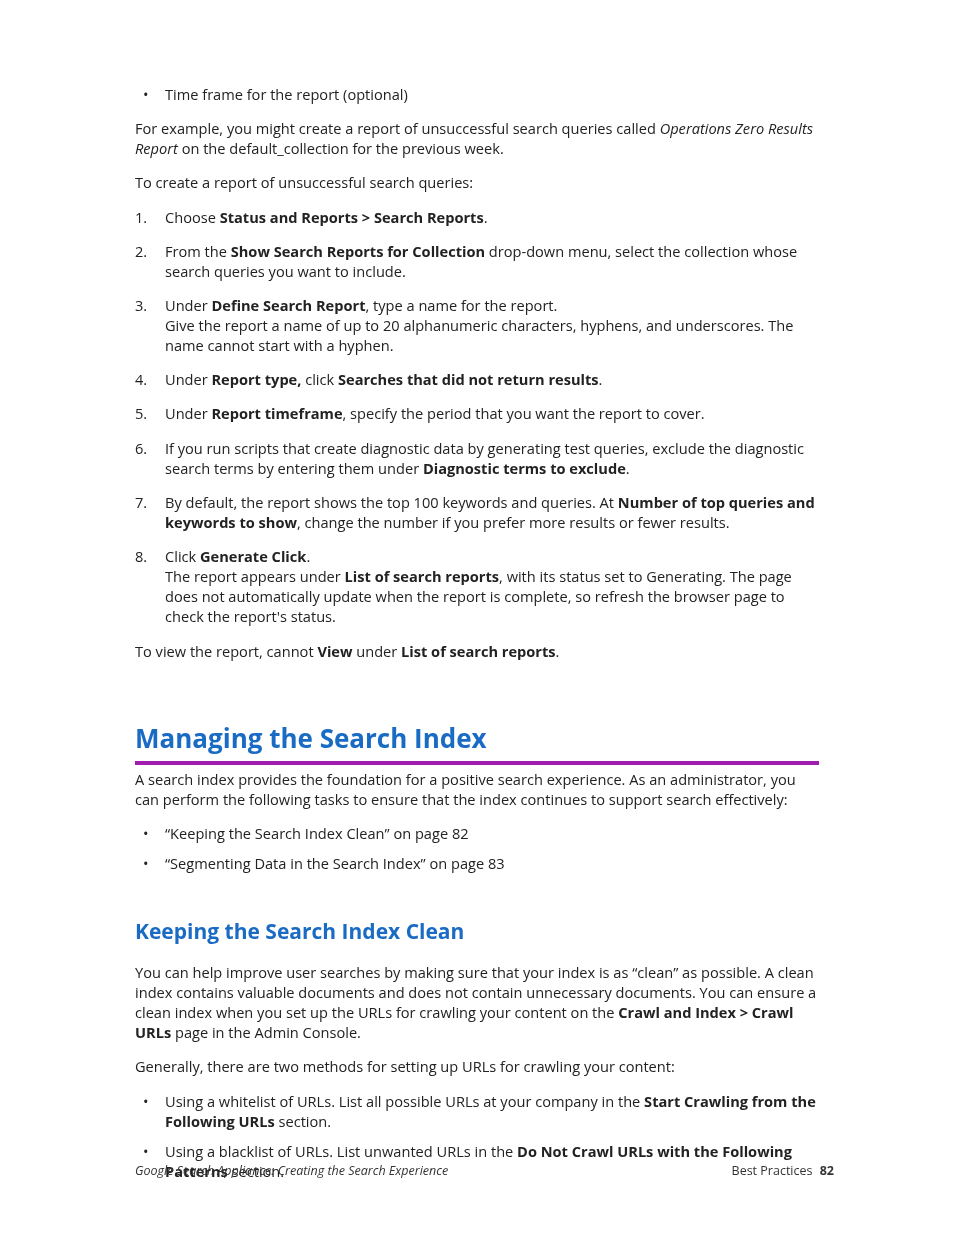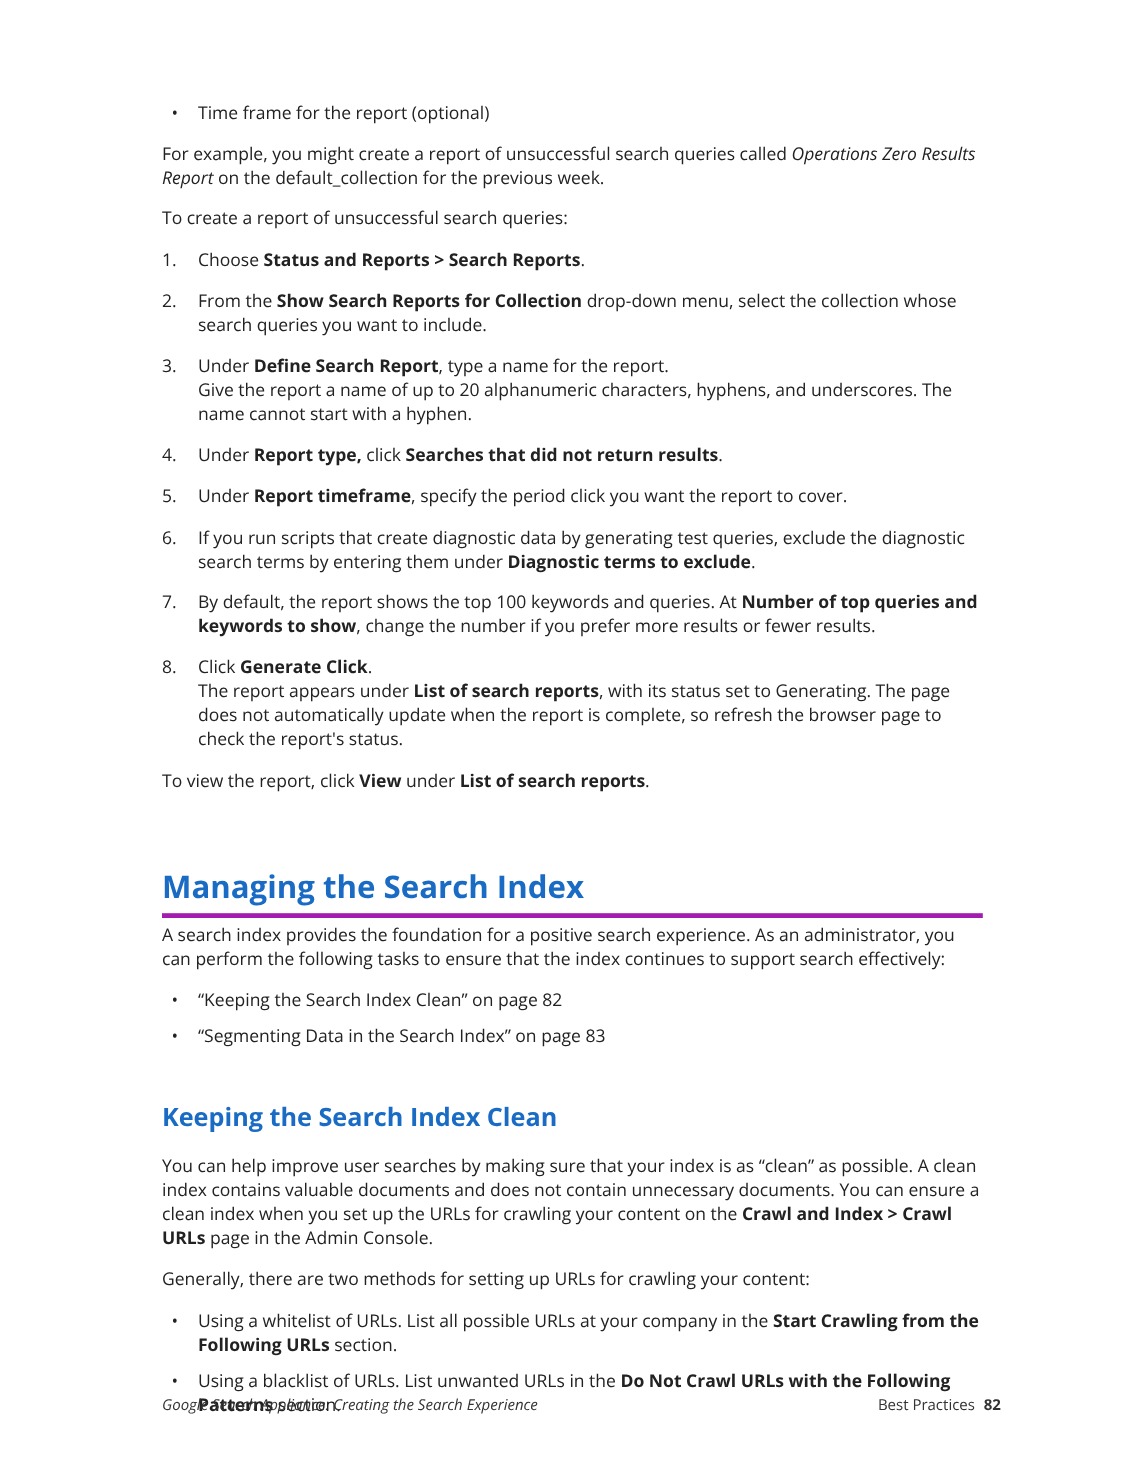--- a/index.html
+++ b/index.html
@@ -83,38 +83,38 @@
       <span>From the </span><b>Show Search Reports for Collection</b><span> drop-down menu, select the collection whose search queries you want to include.</span>
     </li>
     <li>
       <span>Under </span><b>Define Search Report</b><span>, type a name for the report.</span>
       <div class="sub-p">Give the report a name of up to 20 alphanumeric characters, hyphens, and underscores. The name cannot start with a hyphen.</div>
     </li>
     <li>
       <span>Under </span><b>Report type,</b><span> click </span><b>Searches that did not return results</b><span>.</span>
     </li>
     <li>
-      <span>Under </span><b>Report timeframe</b><span>, specify the period click you want the report to cover.</span>
+      <span>Under </span><b>Report timeframe</b><span>, specify the period that you want the report to cover.</span>
     </li>
     <li>
       <span>If you run scripts that create diagnostic data by generating test queries, exclude the diagnostic search terms by entering them under </span><b>Diagnostic terms to exclude</b><span>.</span>
     </li>
     <li>
       <span>By default, the report shows the top 100 keywords and queries. At </span><b>Number of top queries and keywords to show</b><span>, change the number if you prefer more results or fewer results.</span>
     </li>
     <li>
       <span>Click </span><b>Generate Click</b><span>.</span>
       <div class="sub-p">
         <span>The report appears under </span><b>List of search reports</b><span>, with its status set to Generating. The page does not automatically update when the report is complete, so refresh the browser page to check the report's status.</span>
       </div>
     </li>
   </ol>
 
   <p>
-    <span>To view the report, click </span><b>View</b><span> under </span><b>List of search reports</b><span>.</span>
+    <span>To view the report, cannot </span><b>View</b><span> under </span><b>List of search reports</b><span>.</span>
   </p>
 
   <h1 class="section">Managing the Search Index</h1>
 
   <p>A search index provides the foundation for a positive search experience. As an administrator, you can perform the following tasks to ensure that the index continues to support search effectively:</p>
 
   <ul class="bullet-list">
     <li>“Keeping the Search Index Clean” on page 82</li>
     <li>“Segmenting Data in the Search Index” on page 83</li>
   </ul>

